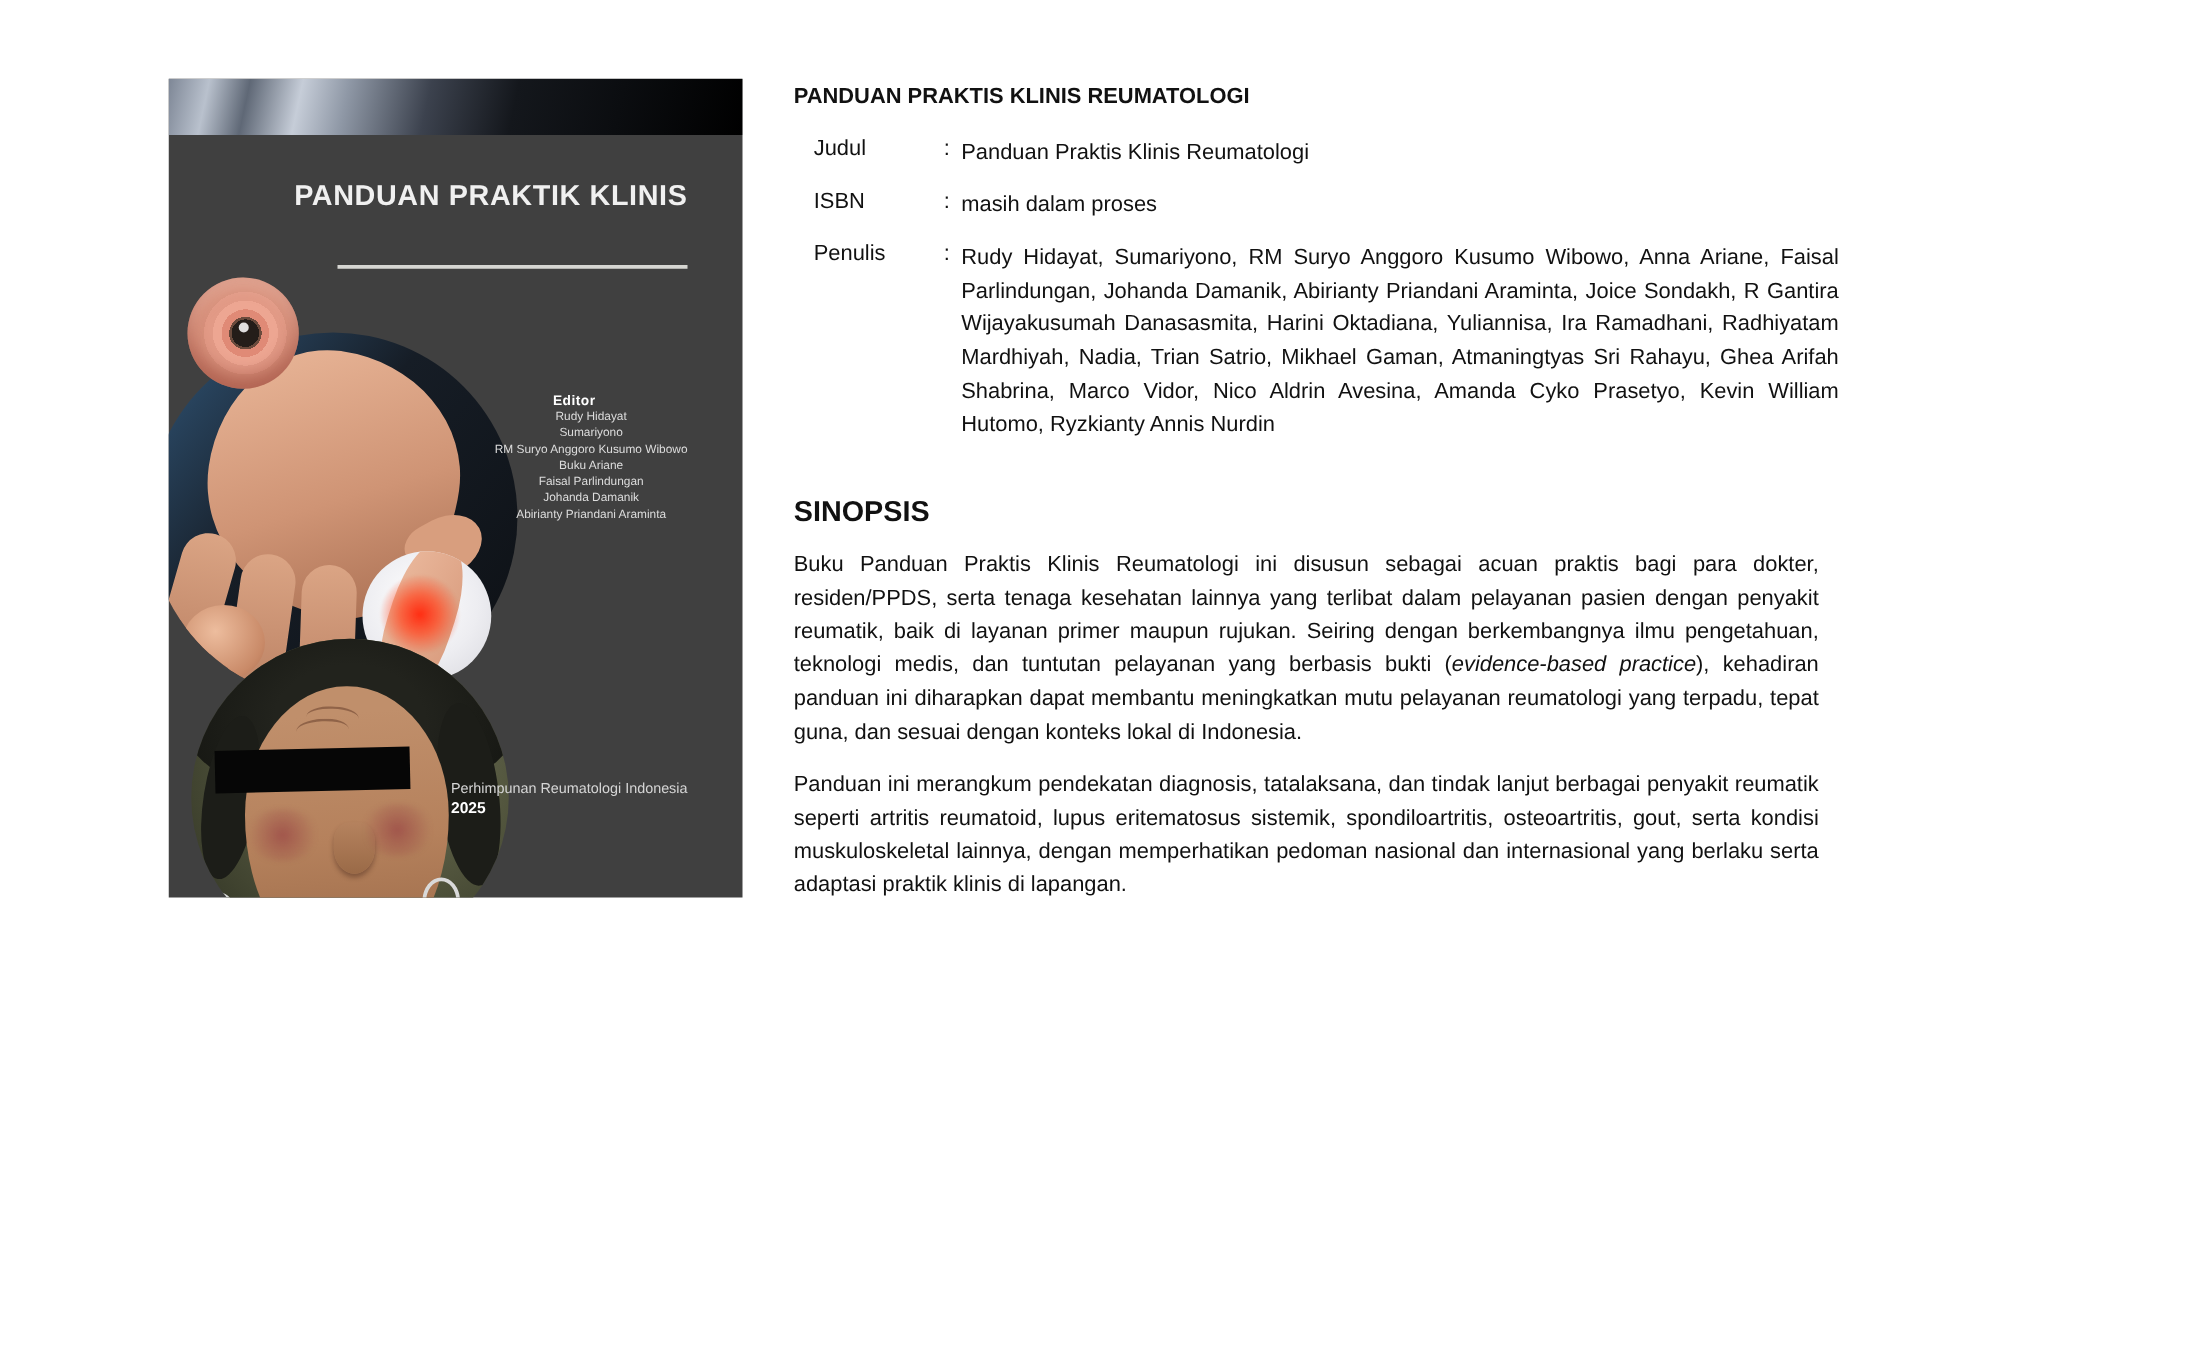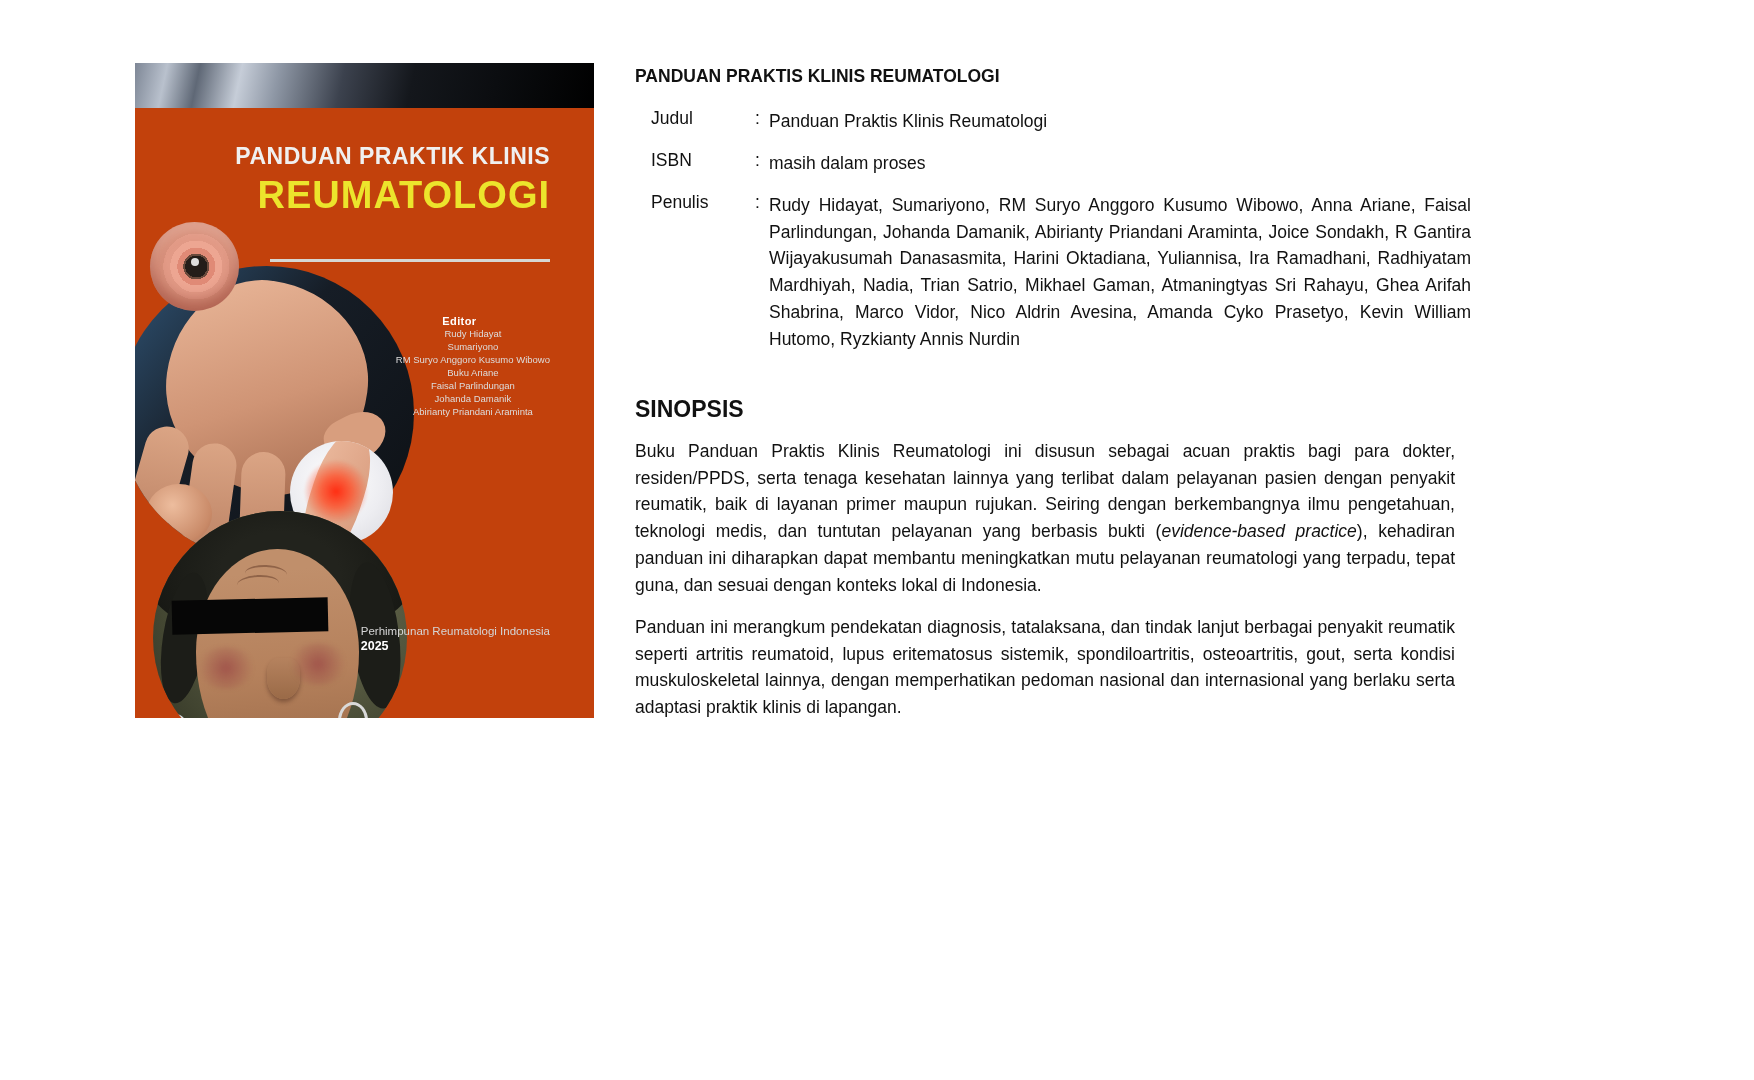--- a/index.html
+++ b/index.html
@@ -1,20 +1,20 @@
 <!DOCTYPE html>
 <html><head>
 <meta charset="utf-8">
 <style>
   html,body{margin:0;padding:0;background:#ffffff;}
   body{width:1754px;height:1080px;position:relative;font-family:"Liberation Sans",sans-serif;color:#111;}
   .page{position:absolute;inset:0;background:#fff;}
 
   
-  .cover{position:absolute;left:135px;top:63px;width:459px;height:655px;background:#c2410c;overflow:hidden;}
+  .cover{position:absolute;left:135px;top:63px;width:459px;height:655px;background:#404040;overflow:hidden;}
   .streak{position:absolute;left:0;top:0;width:100%;height:45px;
     background:linear-gradient(102deg,#7e8796 0%,#b9c1cd 7%,#5f6876 14%,#c6cdd8 23%,#8f98a6 31%,#3c424e 45%,#14171c 60%,#0b0d10 78%,#000 100%);}
   .title-block{position:absolute;top:80px;right:44px;text-align:right;z-index:6;}
   .cover-title1{font-size:23px;font-weight:700;color:#f0f0f0;letter-spacing:.5px;}
   .cover-title2{margin-top:3px;font-size:38px;line-height:44px;font-weight:800;color:#ece42c;letter-spacing:1px;}
   .title-underline{width:280px;height:3px;background:#d6d6d2;margin:42px 0 0 auto;}
 
   
   .hand-circle{position:absolute;left:-16px;top:203px;width:295px;height:295px;border-radius:50%;overflow:hidden;z-index:1;
     background:linear-gradient(130deg,#33597a 0%,#27415a 16%,#161d26 42%,#0d1014 100%);}
@@ -95,21 +95,20 @@
 </head>
 <body>
 
 <div class="page">
 
   <div class="cover">
     <div class="streak"></div>
 
     <div class="title-block">
       <div class="cover-title1">PANDUAN PRAKTIK KLINIS</div>
-      <div class="cover-title2">REUMATOLOGI</div>
       <div class="title-underline"></div>
     </div>
 
     <div class="hand-circle">
       <div class="hand-palm"></div>
       <div class="finger f1"></div>
       <div class="finger f2"></div>
       <div class="finger f3"></div>
       <div class="thumb"></div>
       <div class="knuckle"></div>

